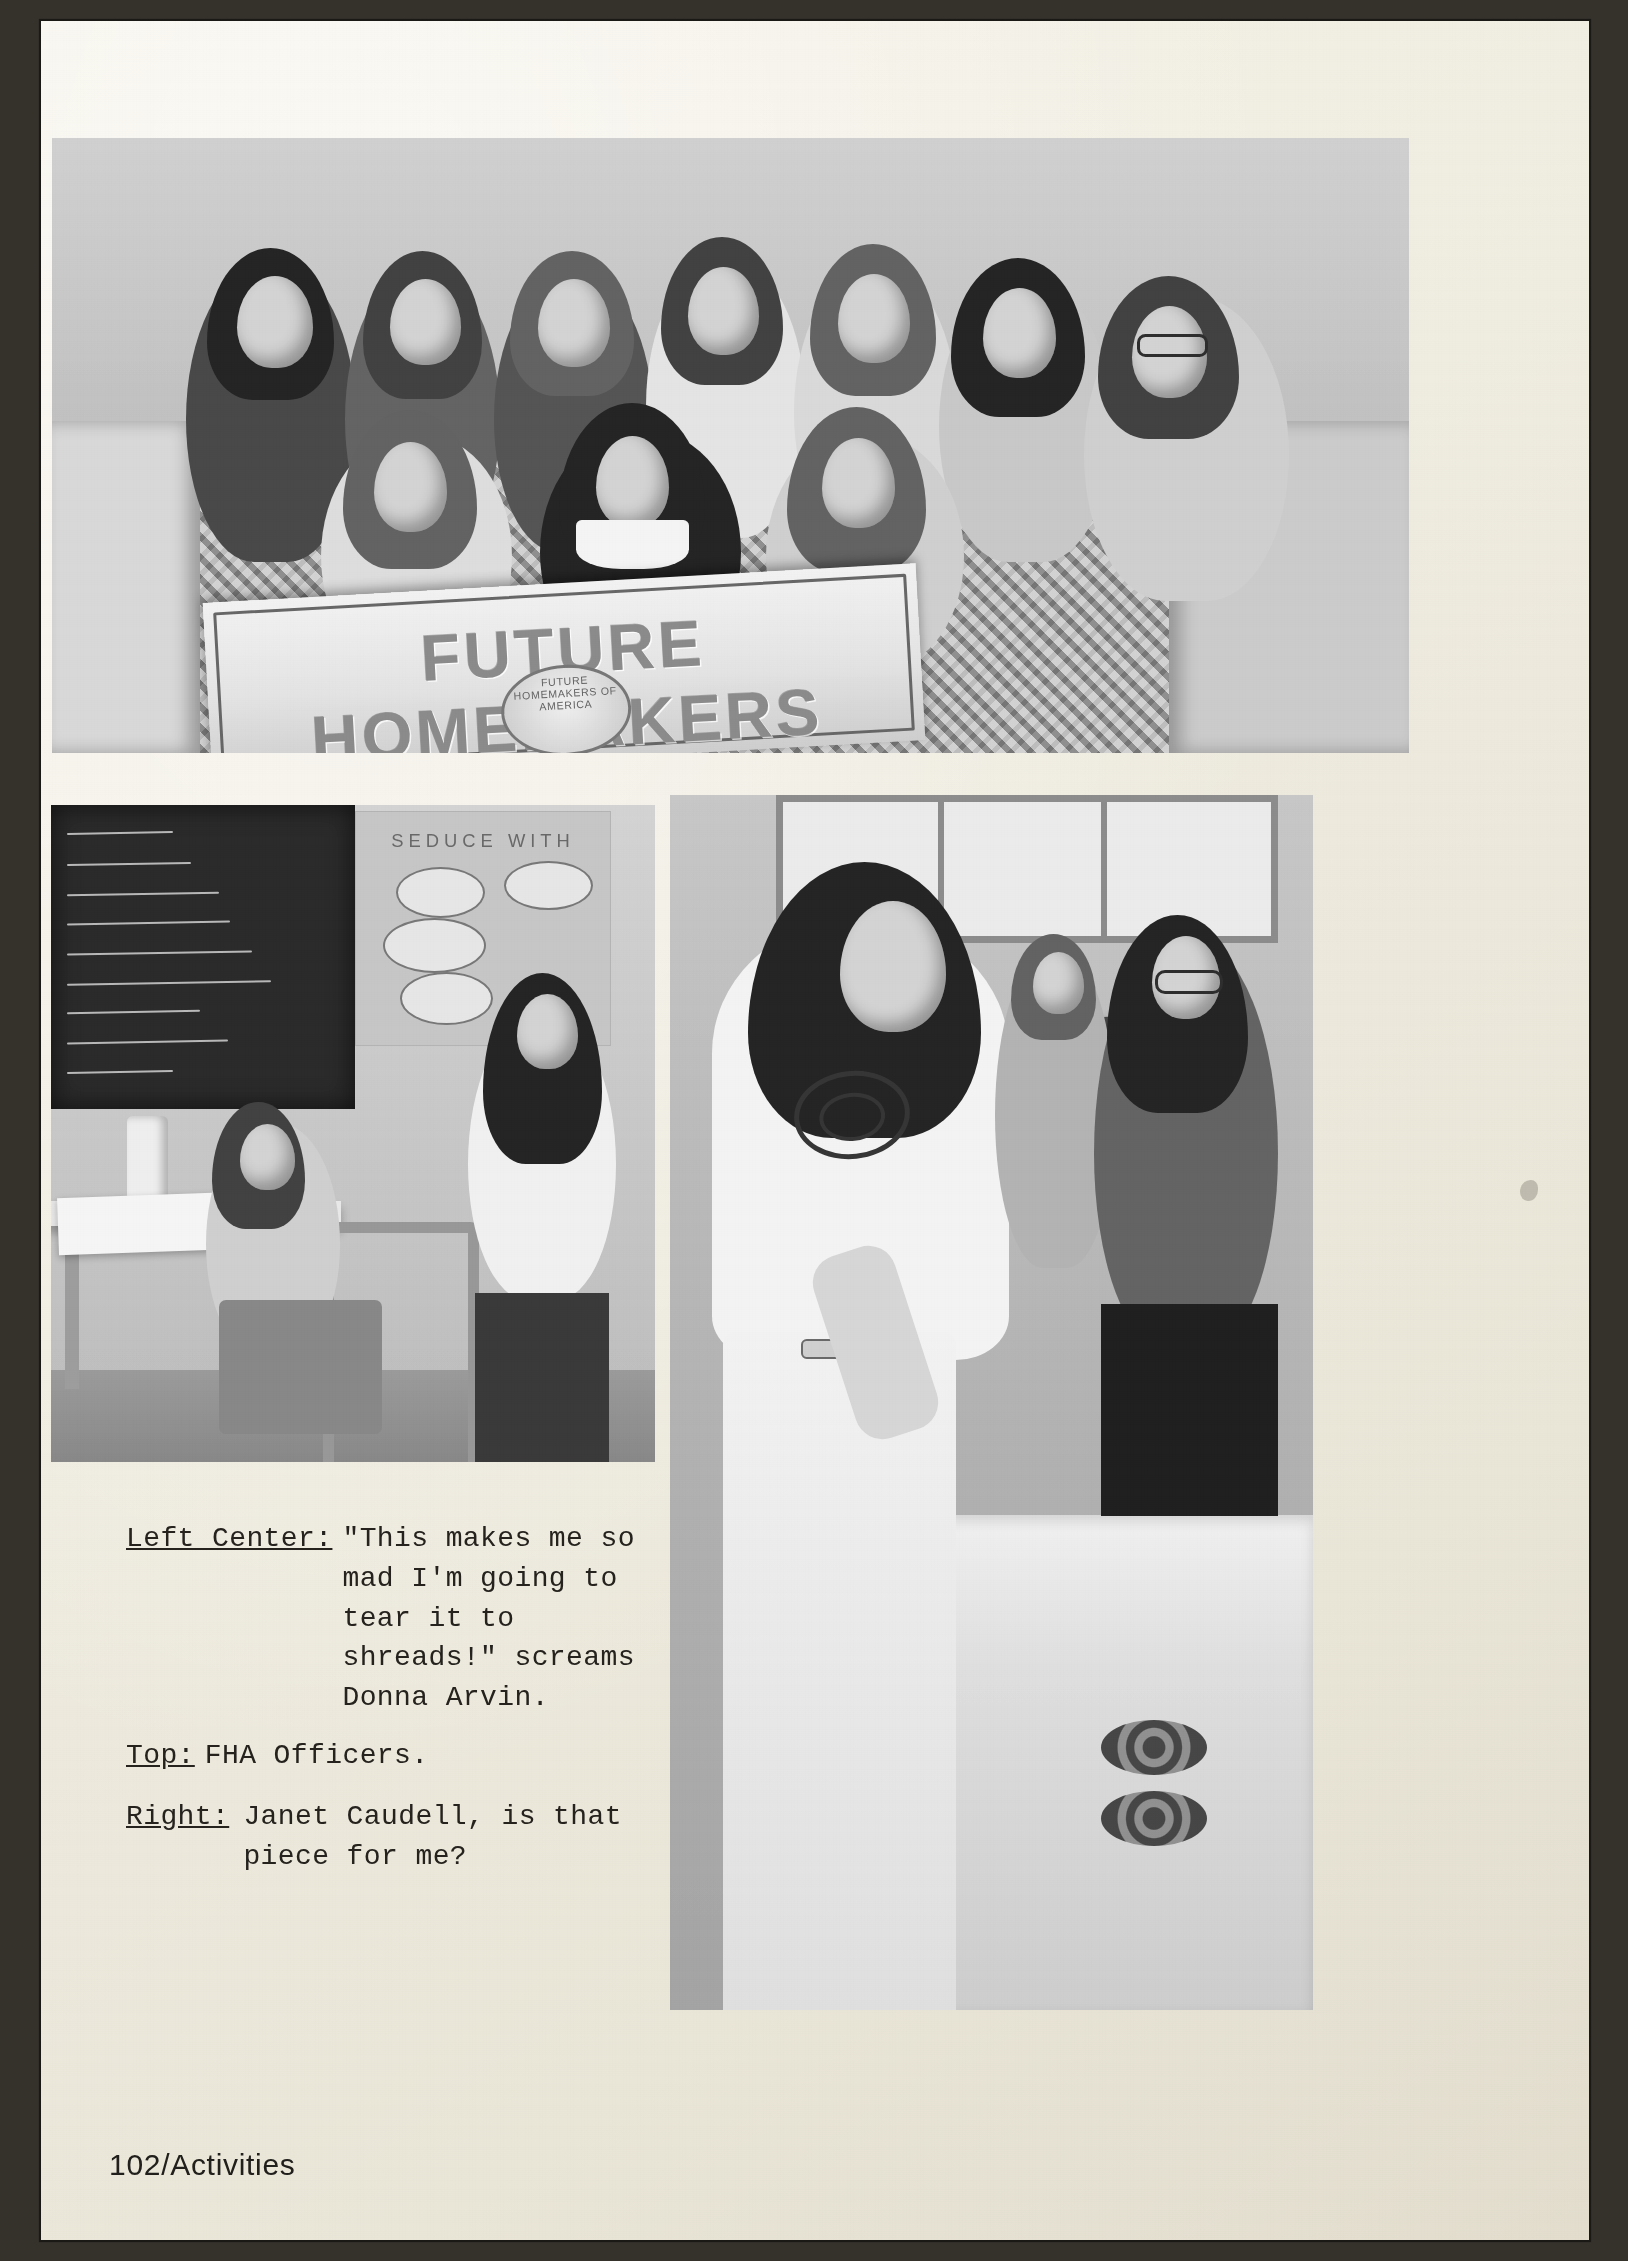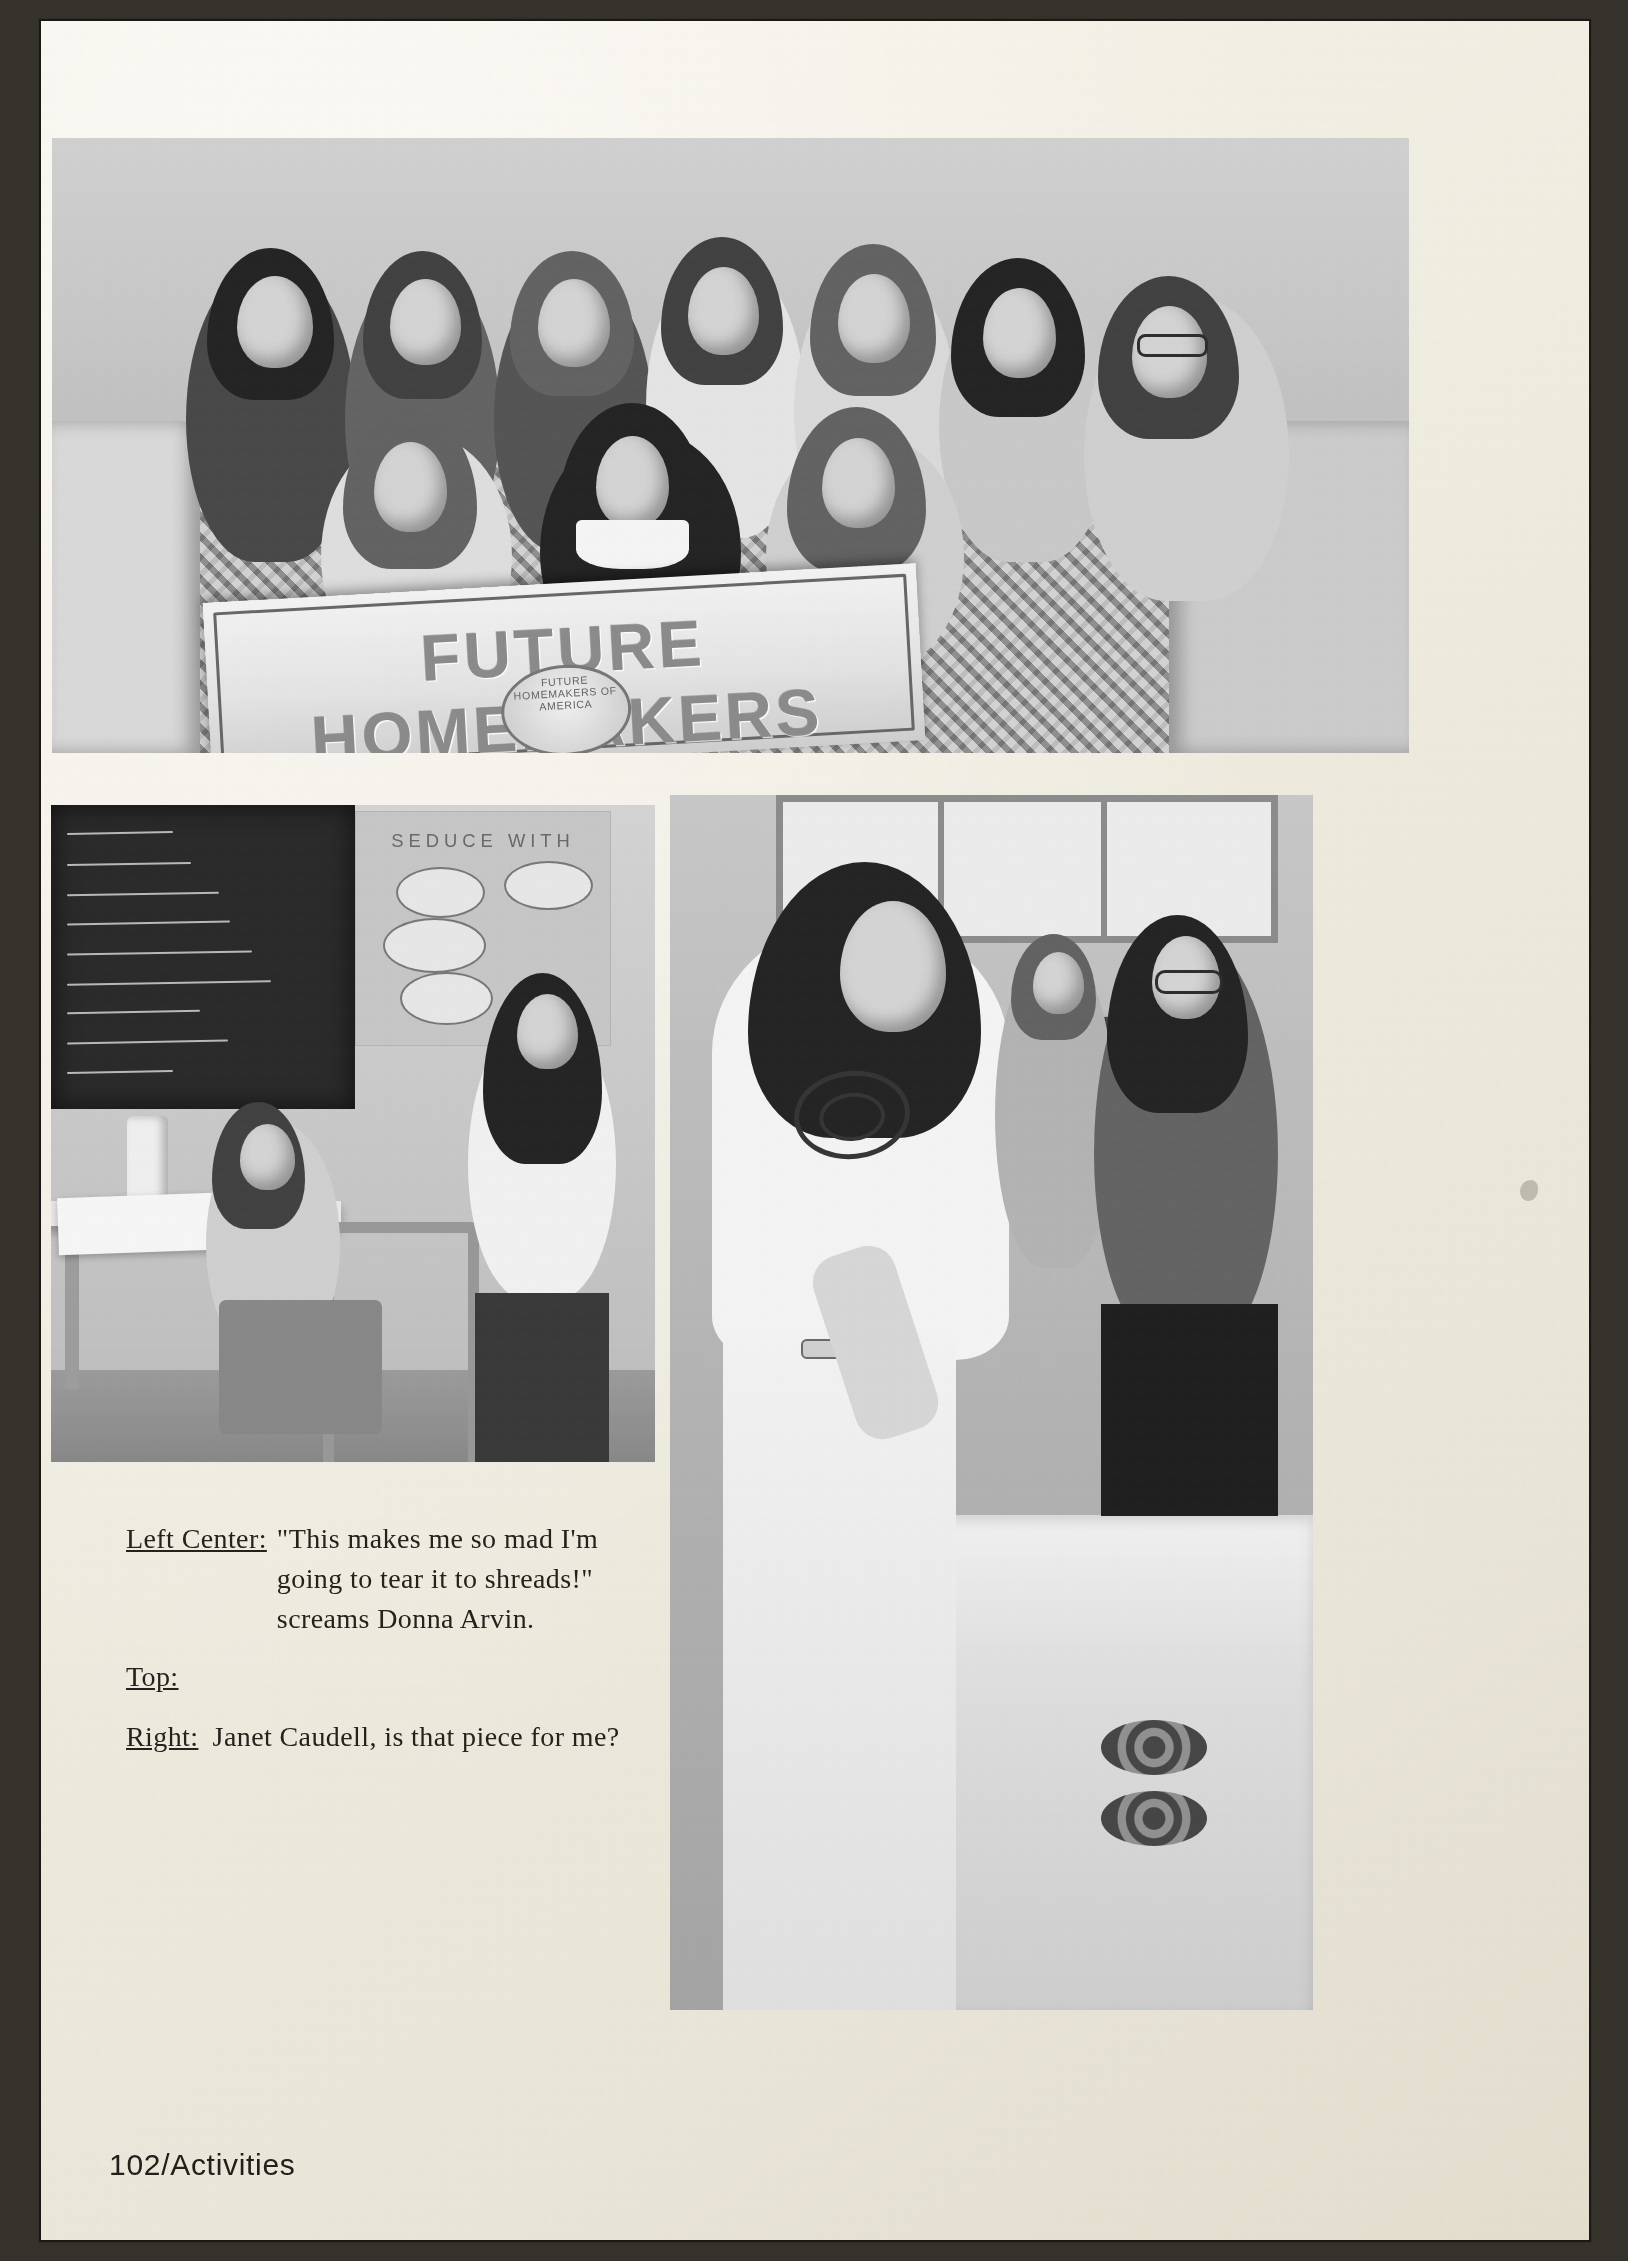--- a/index.html
+++ b/index.html
@@ -224,21 +224,21 @@
     border: 4.2px solid #3c3933; border-radius: 50%;
   }
 
   
   .captions {
     position: absolute;
     left: 85px;
     top: 1498px;
     width: 537px;
     color: #26231f;
-    font-family: Liberation Serif, serif;
+    font-family: Liberation Mono, monospace;
     font-size: 28px;
     line-height: 1.42;
     letter-spacing: 0.4px;
   }
   .cap-block { margin-bottom: 18.4px; display: flex; }
   .cap-label {
     text-decoration: underline;
     white-space: nowrap;
     padding-right: 10px;
   }
@@ -415,20 +415,21 @@
 
     <div class="captions">
 
       <div class="cap-block" id="caption-left-center">
         <span class="cap-label">Left Center:</span>
         <span class="cap-text">"This makes me so mad I'm going to tear it to shreads!" screams Donna Arvin.</span>
       </div>
 
       <div class="cap-block" id="caption-top">
         <span class="cap-label">Top:</span>
+        <span class="cap-text">FHA Officers.</span>
       </div>
 
       <div class="cap-block" id="caption-right">
         <span class="cap-label">Right:</span>
         <span class="cap-text">Janet Caudell, is that piece for me?</span>
       </div>
 
     </div>
 
     <div class="folio">102/Activities</div>

